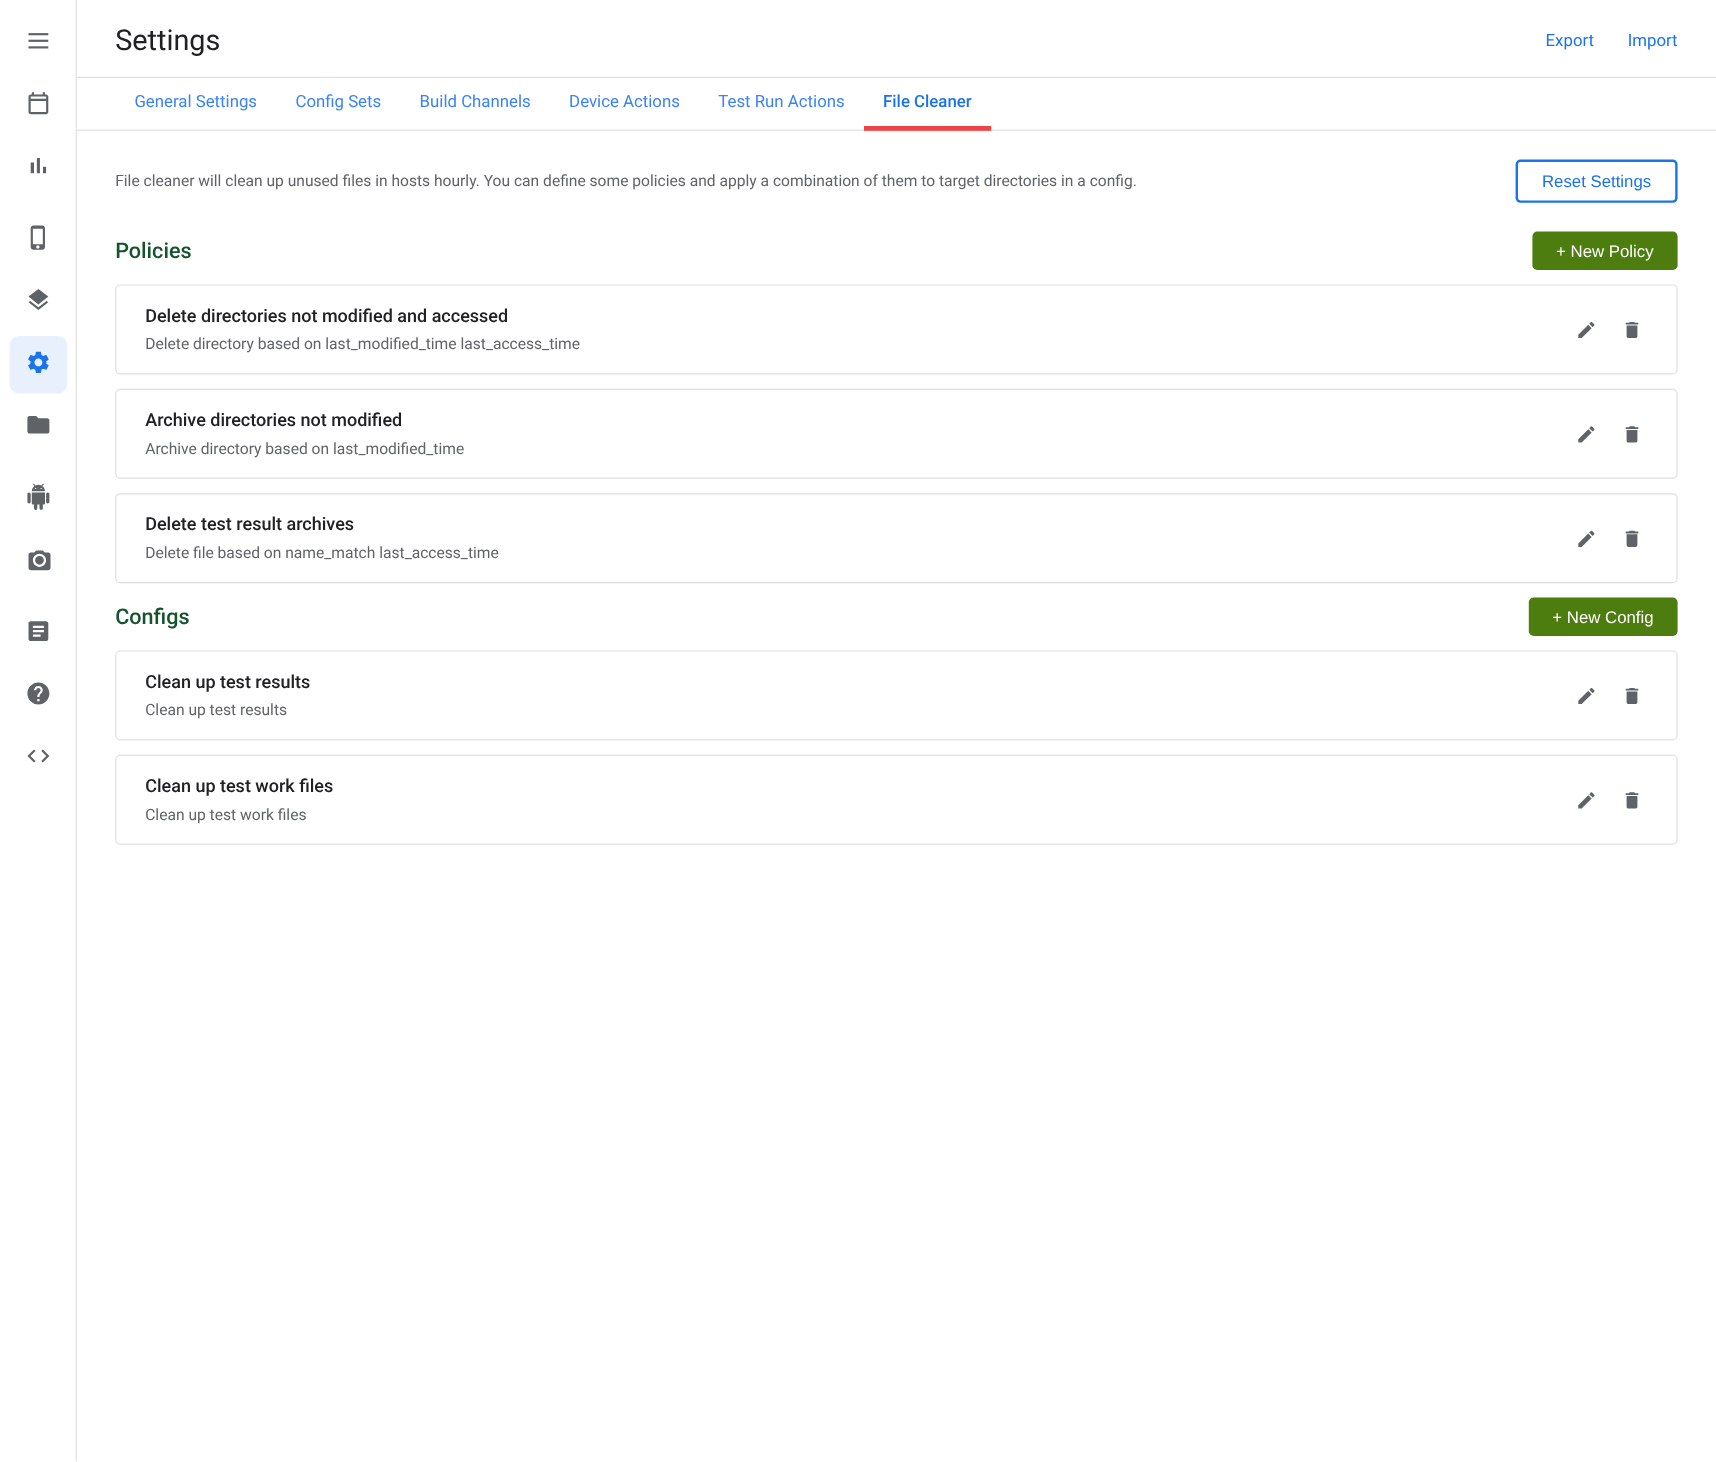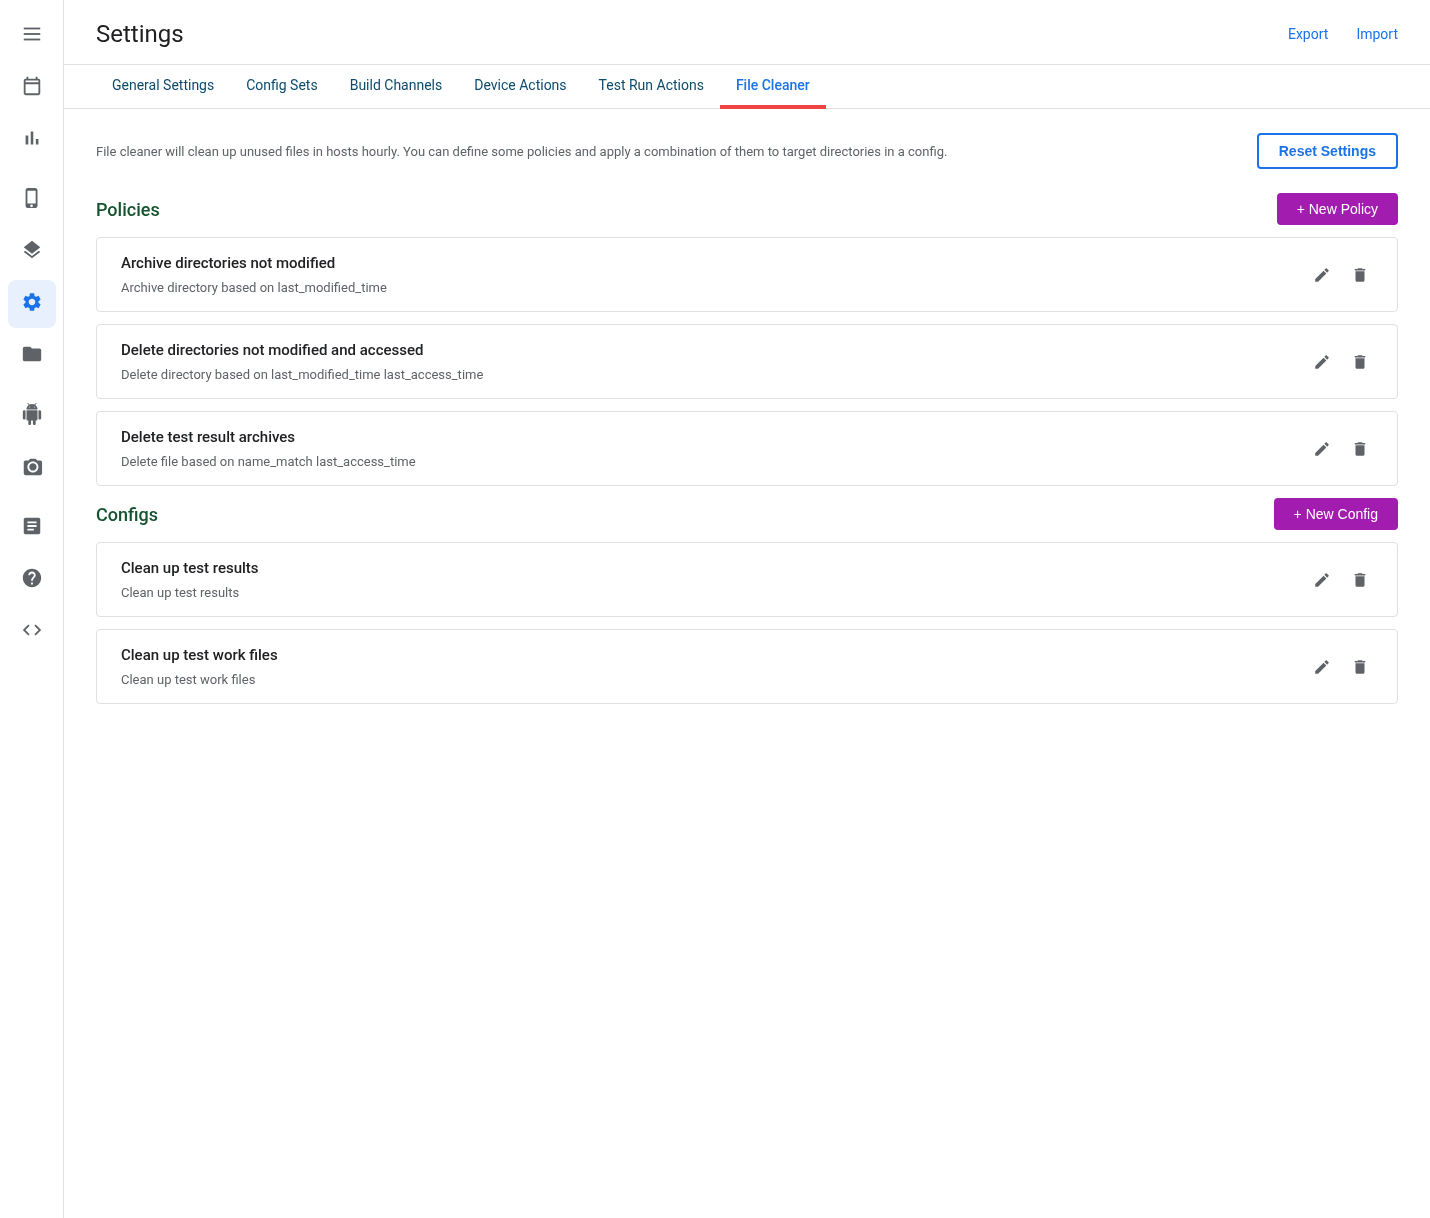--- a/index.html
+++ b/index.html
@@ -64,21 +64,21 @@
 
     
     .tabs {
       display: flex;
       border-bottom: 1px solid #e0e0e0;
       padding: 0 32px;
     }
     .tab {
       padding: 12px 16px;
       font-size: 14px;
-      color: #0c4a6e;
+      color: #3b82f6;
       cursor: pointer;
       border-bottom: 2px solid transparent;
       margin-bottom: -1px;
       white-space: nowrap;
     }
     .tab.active {
       color: #1a73e8;
       border-bottom: 4px solid #ef4444;
       font-weight: 500;
     }
@@ -100,40 +100,40 @@
       font-size: 13px;
       color: #5f6368;
       flex: 1;
     }
     .reset-btn {
       border: 2px solid #1a73e8;
       background: #fff;
       color: #1a73e8;
       padding: 8px 20px;
       font-size: 14px;
-      font-weight: 700;
+      font-weight: 400;
       border-radius: 4px;
       cursor: pointer;
       white-space: nowrap;
     }
 
     
     .section-header {
       display: flex;
       align-items: center;
       justify-content: space-between;
       margin-bottom: 12px;
     }
     .section-title {
       font-size: 18px;
       font-weight: 500;
       color: #14532d;
     }
     .new-btn {
-      background: #a21caf;
+      background: #4d7c0f;
       color: #fff;
       border: none;
       padding: 8px 20px;
       font-size: 14px;
       font-weight: 500;
       border-radius: 4px;
       cursor: pointer;
     }
 
     
@@ -298,41 +298,41 @@
       <button class="reset-btn">Reset Settings</button>
     </div>
 
     <div class="section-header">
       <h2 class="section-title">Policies</h2>
       <button class="new-btn">+ New Policy</button>
     </div>
 
     <div class="card">
       <div class="card-info">
+        <span class="card-name">Delete directories not modified and accessed</span>
+        <span class="card-desc">Delete directory based on last_modified_time last_access_time</span>
+      </div>
+      <div class="card-actions">
+        <button class="icon-btn">
+          <svg width="18" height="18" viewBox="0 0 24 24" fill="currentColor">
+              <path d="M3 17.25V21h3.75L17.81 9.94l-3.75-3.75L3 17.25zM20.71 7.04c.39-.39.39-1.02 0-1.41l-2.34-2.34c-.39-.39-1.02-.39-1.41 0l-1.83 1.83 3.75 3.75 1.83-1.83z"></path>
+            </svg>
+        </button>
+        <button class="icon-btn">
+          <svg width="18" height="18" viewBox="0 0 24 24" fill="currentColor">
+              <path d="M6 19c0 1.1.9 2 2 2h8c1.1 0 2-.9 2-2V7H6v12zM19 4h-3.5l-1-1h-5l-1 1H5v2h14V4z"></path>
+            </svg>
+        </button>
+      </div>
+    </div>
+
+    <div class="card">
+      <div class="card-info">
         <span class="card-name">Archive directories not modified</span>
         <span class="card-desc">Archive directory based on last_modified_time</span>
-      </div>
-      <div class="card-actions">
-        <button class="icon-btn">
-          <svg width="18" height="18" viewBox="0 0 24 24" fill="currentColor">
-              <path d="M3 17.25V21h3.75L17.81 9.94l-3.75-3.75L3 17.25zM20.71 7.04c.39-.39.39-1.02 0-1.41l-2.34-2.34c-.39-.39-1.02-.39-1.41 0l-1.83 1.83 3.75 3.75 1.83-1.83z"></path>
-            </svg>
-        </button>
-        <button class="icon-btn">
-          <svg width="18" height="18" viewBox="0 0 24 24" fill="currentColor">
-              <path d="M6 19c0 1.1.9 2 2 2h8c1.1 0 2-.9 2-2V7H6v12zM19 4h-3.5l-1-1h-5l-1 1H5v2h14V4z"></path>
-            </svg>
-        </button>
-      </div>
-    </div>
-
-    <div class="card">
-      <div class="card-info">
-        <span class="card-name">Delete directories not modified and accessed</span>
-        <span class="card-desc">Delete directory based on last_modified_time last_access_time</span>
       </div>
       <div class="card-actions">
         <button class="icon-btn">
           <svg width="18" height="18" viewBox="0 0 24 24" fill="currentColor">
               <path d="M3 17.25V21h3.75L17.81 9.94l-3.75-3.75L3 17.25zM20.71 7.04c.39-.39.39-1.02 0-1.41l-2.34-2.34c-.39-.39-1.02-.39-1.41 0l-1.83 1.83 3.75 3.75 1.83-1.83z"></path>
             </svg>
         </button>
         <button class="icon-btn">
           <svg width="18" height="18" viewBox="0 0 24 24" fill="currentColor">
               <path d="M6 19c0 1.1.9 2 2 2h8c1.1 0 2-.9 2-2V7H6v12zM19 4h-3.5l-1-1h-5l-1 1H5v2h14V4z"></path>

